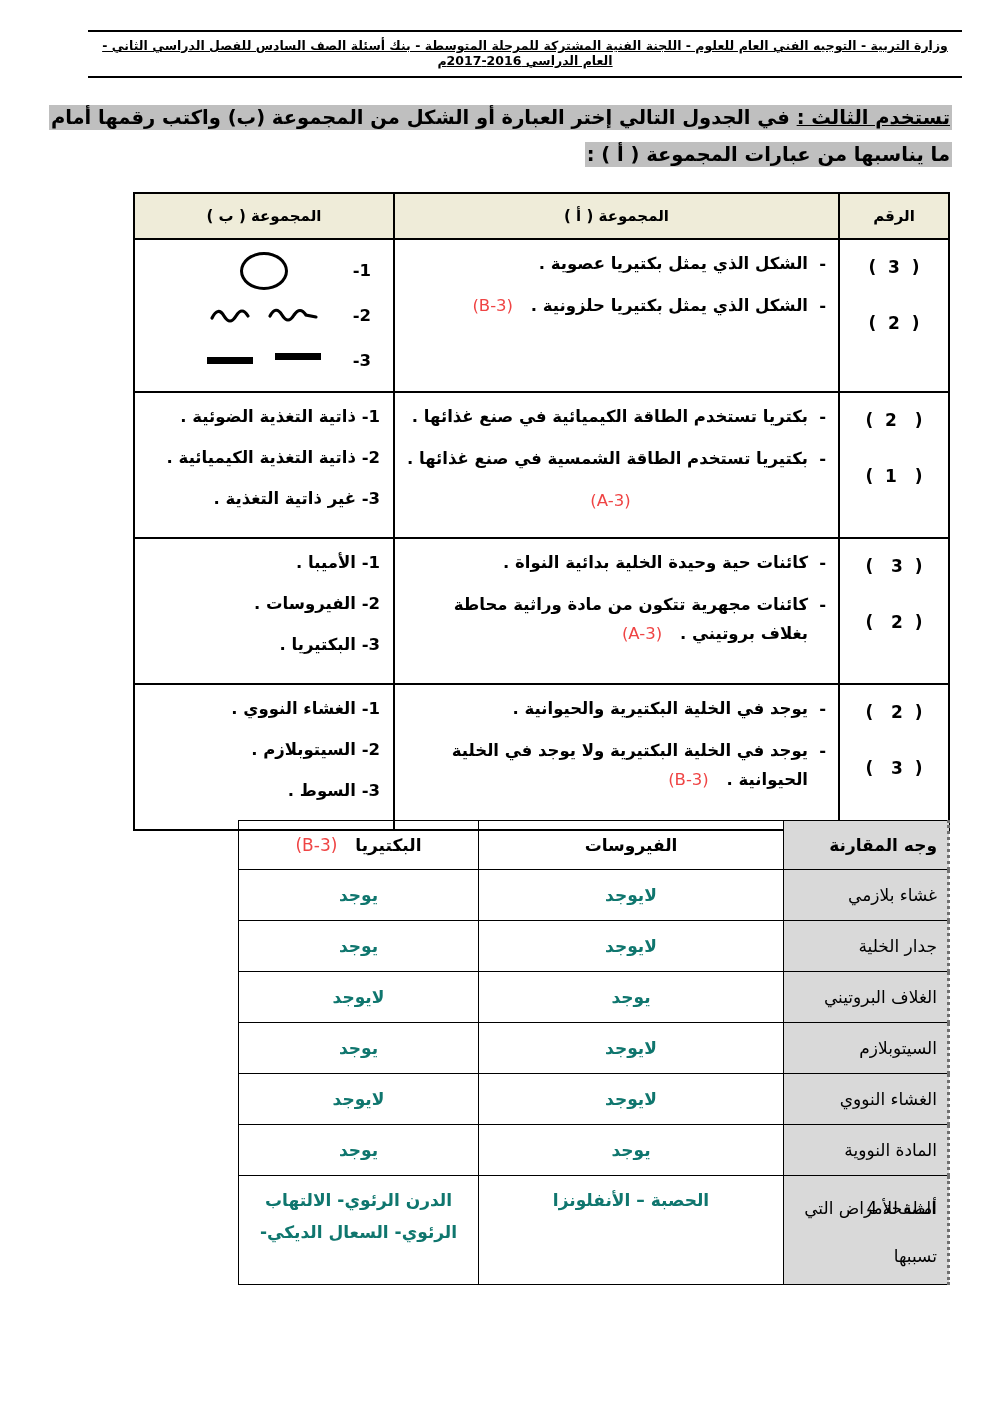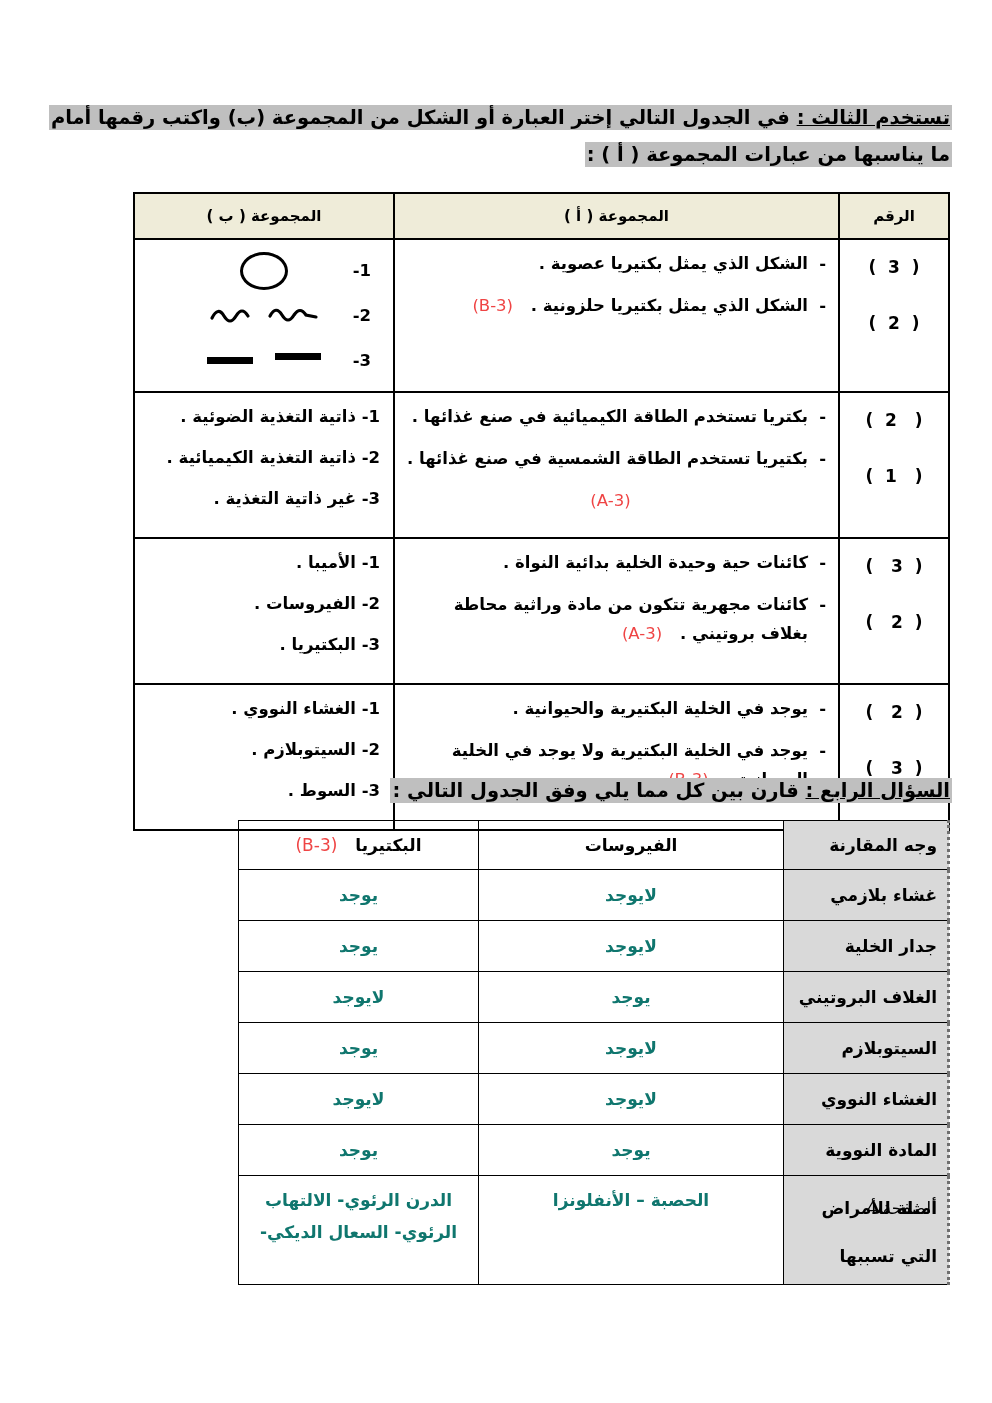--- a/index.html
+++ b/index.html
@@ -43,34 +43,37 @@
   .circle{width:42px;height:32px;border:3px solid #000;border-radius:50%;}
   .rods{display:flex;align-items:center;}
   .rod{width:46px;height:7px;background:#000;margin:0 11px;}
   .rod:first-child{transform:translateY(-4px);}
 
   
   .t2{position:absolute;top:820px;right:42px;width:710px;}
   .t2 th,.t2 td{border:1.8px solid #000;font-size:17px;}
   .t2 th{height:46px;text-align:center;vertical-align:middle;font-weight:bold;}
   .t2 td{height:48px;vertical-align:middle;}
-  .aspect{background:#d9d9d9;font-weight:bold;text-align:right !important;padding:0 10px;
+  .aspect{background:#d9d9d9;font-weight:normal;text-align:right !important;padding:0 10px;
           border-right:3px dotted #6f6f6f !important;}
   .val{color:#0f766e;text-align:center;font-weight:bold;}
   .t2 tr.last td{height:100px;vertical-align:top;padding-top:8px;}
   .t2 tr.last .aspect{line-height:48px;}
   .t2 tr.last .val{line-height:32px;padding:8px 8px 0;}
 
   .footer{position:absolute;top:1198px;right:56px;font-size:17px;}
 </style>
 </head>
 <body>
 
 <div class="page">
 
+  <div class="ministry">
+    <span class="txt">وزارة التربية - التوجيه الفني العام للعلوم -  اللجنة الفنية المشتركة للمرحلة المتوسطة  - بنك أسئلة الصف السادس للفصل الدراسي الثاني  -  العام الدراسي 2016-2017م</span>
+  </div>
 
   <div class="qhead q3">
     <span class="hl"><span class="qlabel">تستخدم الثالث :</span><span> في الجدول التالي إختر العبارة أو الشكل من المجموعة (ب) واكتب رقمها أمام ما يناسبها من عبارات المجموعة ( أ ) :</span></span>
   </div>
 
   <table class="t1">
     <colgroup>
         <col style="width:110px">
         <col style="width:445px">
         <col style="width:260px">
@@ -186,23 +189,20 @@
       </td>
       <td class="b-cell">
         <div class="b-item">1- الغشاء النووي .</div>
         <div class="b-item">2- السيتوبلازم .</div>
         <div class="b-item">3- السوط .</div>
       </td>
     </tr>
   </tbody>
     </table>
 
-  <div class="qhead q4">
-    <span class="hl"><span class="qlabel">السؤال الرابع :</span><span> قارن بين كل مما يلي وفق الجدول التالي :</span></span>
-  </div>
 
   <table class="t2">
     <colgroup>
         <col style="width:165px">
         <col style="width:305px">
         <col style="width:240px">
       </colgroup>
     <tbody>
         <tr>
       <th class="aspect">وجه المقارنة</th>

